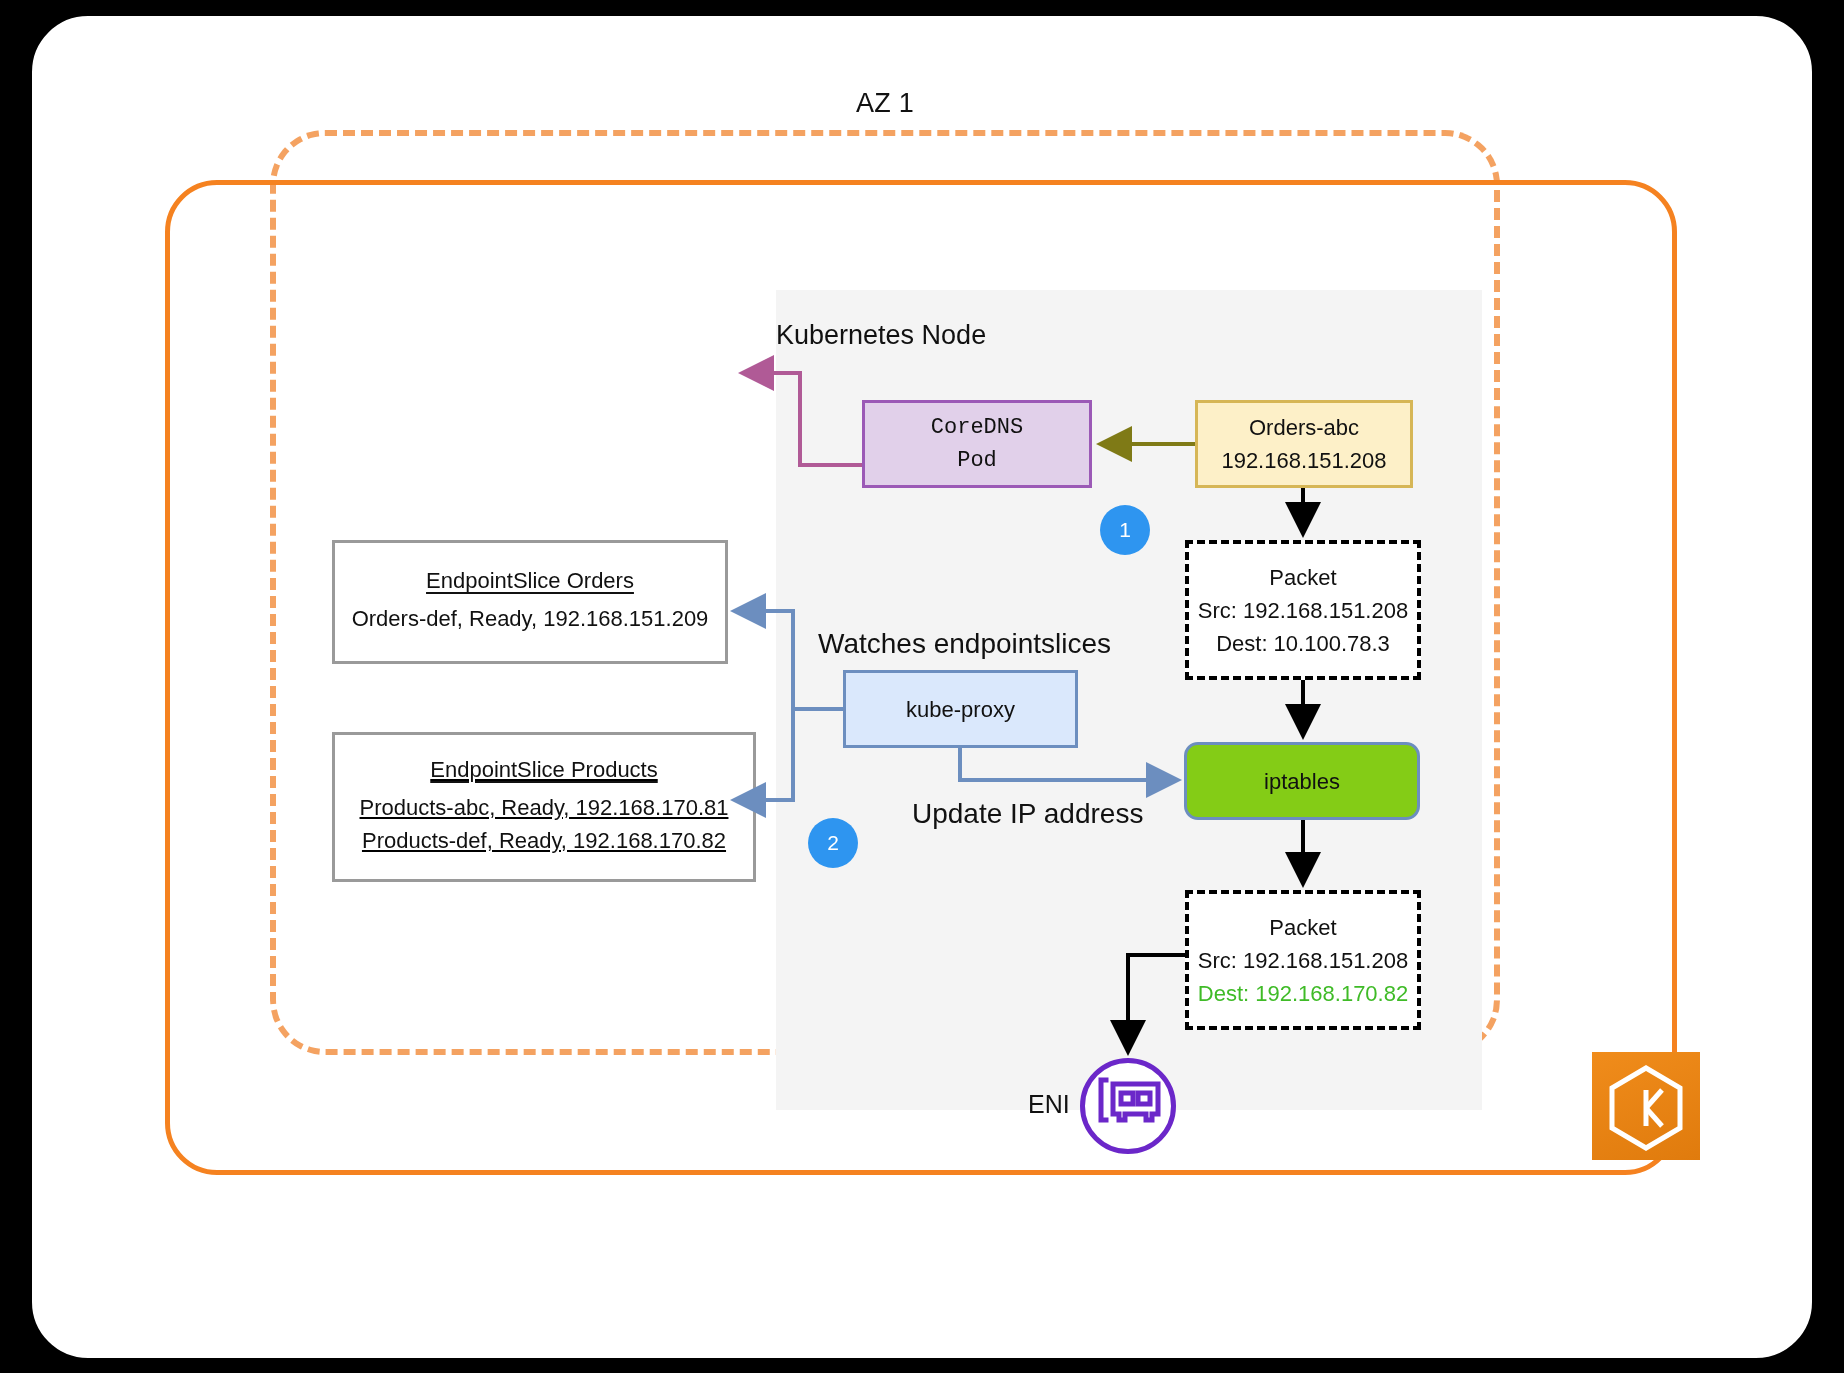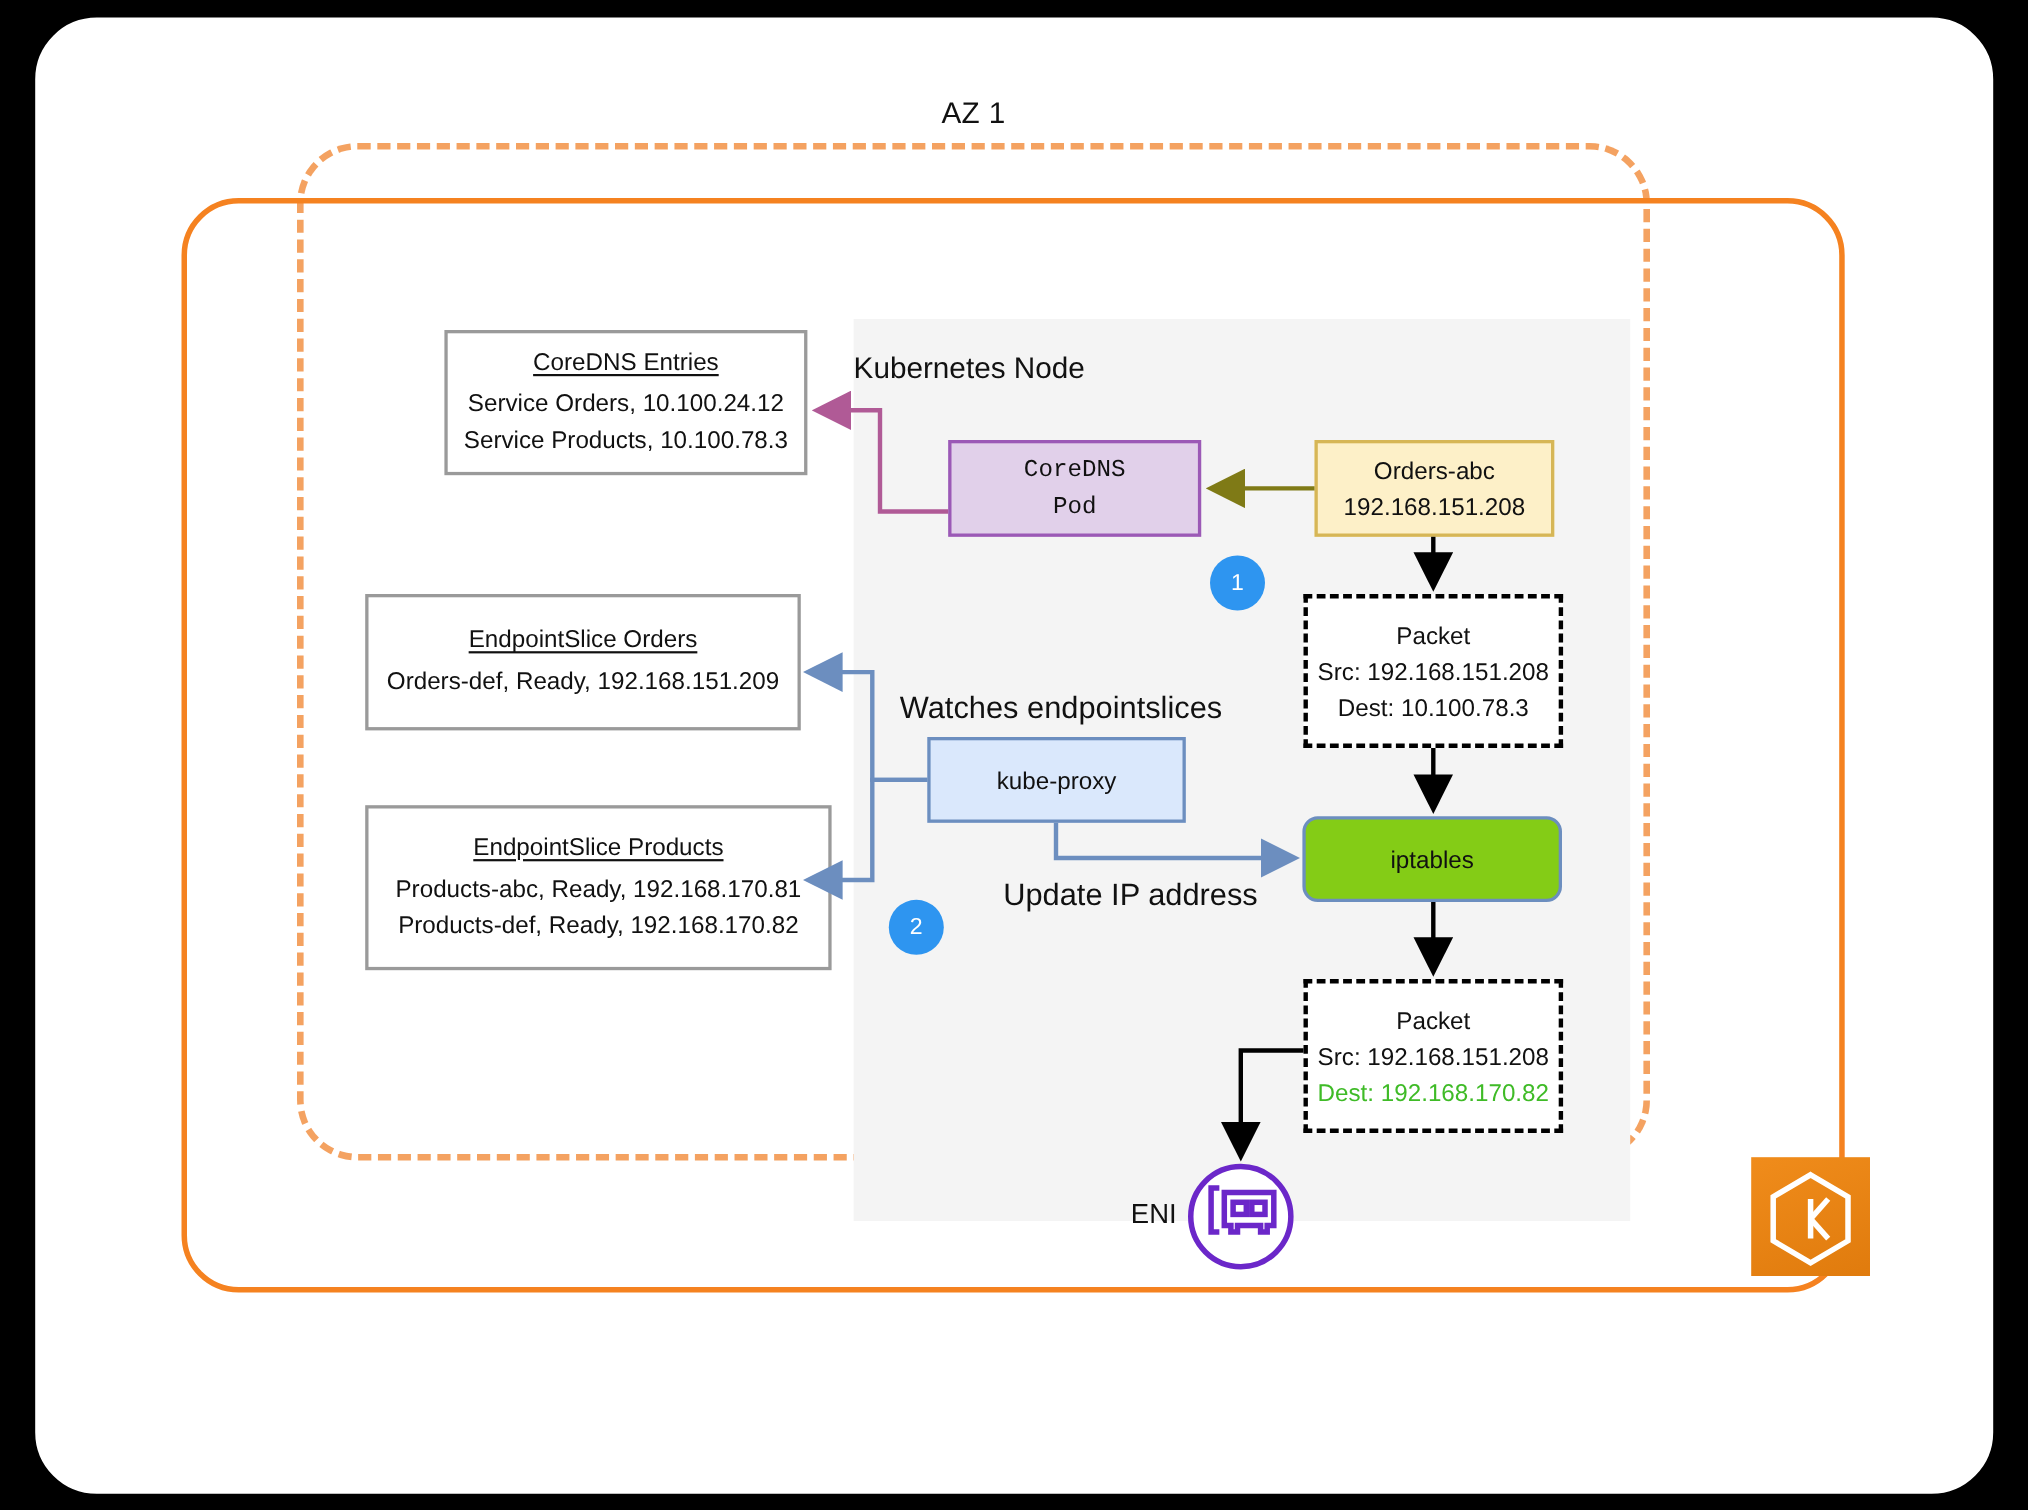--- a/index.html
+++ b/index.html
@@ -221,32 +221,27 @@
 
   <div class="page-white"></div>
 
   <div class="az-title">AZ 1</div>
   <div class="az-box"></div>
   <div class="vpc-box"></div>
 
   <div class="node-panel"></div>
   <div class="node-title">Kubernetes Node</div>
 
-  <div class="info-box" style="left:404px; top:300px; width:330px; height:132px;">
-    <div class="info-title">CoreDNS Entries</div>
-    <div class="info-line">Service Orders, 10.100.24.12</div>
-    <div class="info-line">Service Products, 10.100.78.3</div>
-  </div>
 
   <div class="info-box" style="left:332px; top:540px; width:396px; height:124px;">
     <div class="info-title">EndpointSlice Orders</div>
     <div class="info-line">Orders-def, Ready, 192.168.151.209</div>
   </div>
 
-  <div class="info-box" style="left:332px; top:732px; width:424px; height:150px;">
+  <div class="info-box" style="left:332px; top:732px; width:424px; height:150px;text-decoration:underline;">
     <div class="info-title">EndpointSlice Products</div>
     <div class="info-line">Products-abc, Ready, 192.168.170.81</div>
     <div class="info-line">Products-def, Ready, 192.168.170.82</div>
   </div>
 
   <div class="proc-box coredns-pod" style="left:862px; top:400px; width:230px; height:88px;">
     <div class="proc-line">CoreDNS</div>
     <div class="proc-line">Pod</div>
   </div>
 

